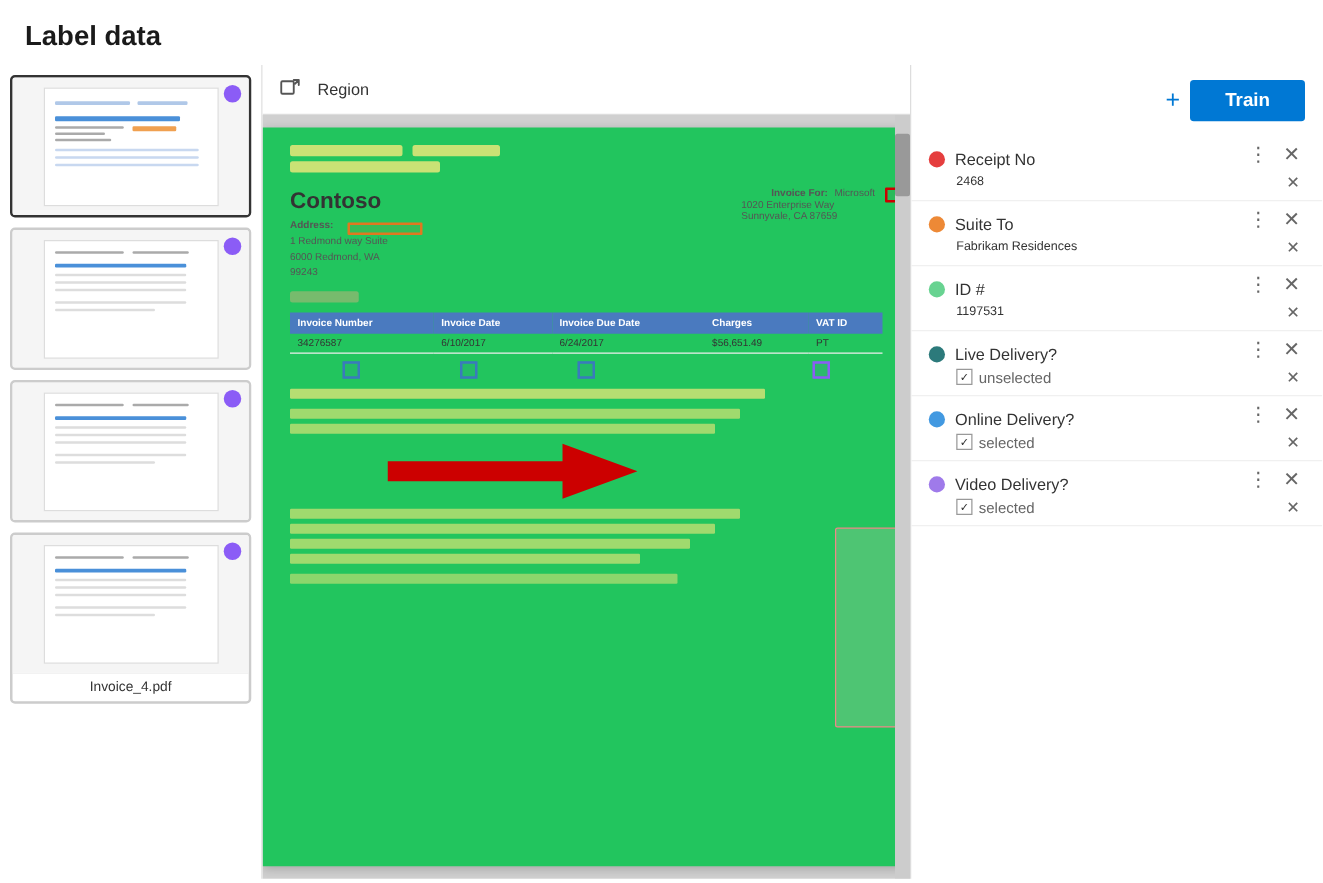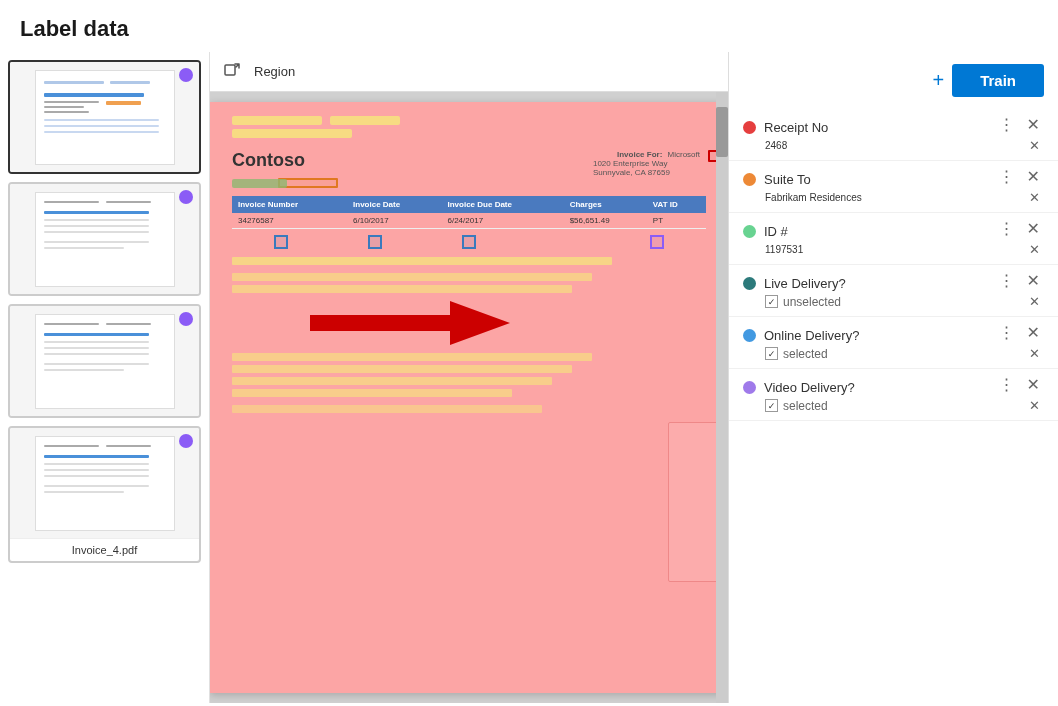--- a/index.html
+++ b/index.html
@@ -19,21 +19,21 @@
     .thumb-line-orange { background: #f0a050; }
     .thumb-line-blue { background: #4a90d9; height: 2px; }
     .file-dot { position: absolute; top: 6px; right: 6px; width: 14px; height: 14px; border-radius: 50%; }
     .file-name { text-align: center; padding: 5px 4px; font-size: 11px; color: #333; border-top: 1px solid #eee; }
 
     
     .canvas-area { flex: 1; background: #e8e8e8; overflow: hidden; position: relative; display: flex; flex-direction: column; }
     .canvas-toolbar { background: #fff; padding: 8px 14px; border-bottom: 1px solid #ddd; display: flex; align-items: center; gap: 6px; }
     .region-btn { display: flex; align-items: center; gap: 5px; font-size: 13px; color: #333; cursor: pointer; padding: 4px 8px; border-radius: 3px; }
     .canvas-scroll { flex: 1; overflow: auto; background: #d0d0d0; position: relative; display: flex; justify-content: center; }
-    .doc-canvas { width: 564px; min-height: 550px; background: #fca5a5; margin: 10px auto; position: relative; box-shadow: 0 2px 8px rgba(0,0,0,0.2); }
+    .doc-canvas { width: 564px; min-height: 550px; background: #22c55e; margin: 10px auto; position: relative; box-shadow: 0 2px 8px rgba(0,0,0,0.2); }
 
     
     .right-panel { width: 330px; border-left: 1px solid #ddd; background: #fff; display: flex; flex-direction: column; }
     .train-btn-row { padding: 12px 14px; display: flex; justify-content: flex-end; align-items: center; gap: 8px; }
     .train-btn { background: #0078d4; color: #fff; border: none; padding: 8px 28px; font-size: 15px; font-weight: 600; border-radius: 3px; cursor: pointer; }
     .plus-btn { background: none; border: none; font-size: 20px; color: #0078d4; cursor: pointer; font-weight: 300; }
     .labels-list { flex: 1; overflow-y: auto; padding: 0 0 8px; }
 
     .label-item { border-bottom: 1px solid #f0f0f0; padding: 6px 14px 4px; }
     .label-header { display: flex; align-items: flex-end; justify-content: space-between; }
@@ -148,20 +148,26 @@
         <div style="display:flex;gap:8px;margin:14px 22px 4px;">
           <div style="height:9px;width:90px;background:#f5e87a;border-radius:2px;opacity:0.8;"></div>
           <div style="height:9px;width:70px;background:#f5e87a;border-radius:2px;opacity:0.8;"></div>
         </div>
         <div style="display:flex;gap:8px;margin:4px 22px;">
           <div style="height:9px;width:120px;background:#f5e87a;border-radius:2px;opacity:0.8;"></div>
         </div>
 
         <div style="padding:8px 22px 4px;position:relative;">
           <div class="doc-company">Contoso</div>
+          <div style="font-size:8px;color:#555;margin-top:3px;line-height:1.6;">
+            <span style="font-weight:600;">Address:</span><br>
+            <span>1 Redmond way Suite</span><br>
+            <span>6000 Redmond, WA</span><br>
+            <span>99243</span>
+          </div>
 
           <div style="position:absolute;top:36px;left:68px;width:60px;height:10px;border:2px solid #e07820;background:rgba(224,120,32,0.1);border-radius:1px;"></div>
 
           <div style="position:absolute;top:8px;right:0px;width:20px;height:12px;border:2px solid #cc0000;background:rgba(200,0,0,0.05);border-radius:1px;"></div>
 
           <div style="position:absolute;top:8px;right:28px;font-size:8px;color:#555;">
             <span style="font-weight:600;padding-left:24px;">Invoice For:</span>
             <span style="margin-left:3px;">Microsoft</span><br>
             <span>1020 Enterprise Way</span><br>
             <span>Sunnyvale, CA 87659</span>

